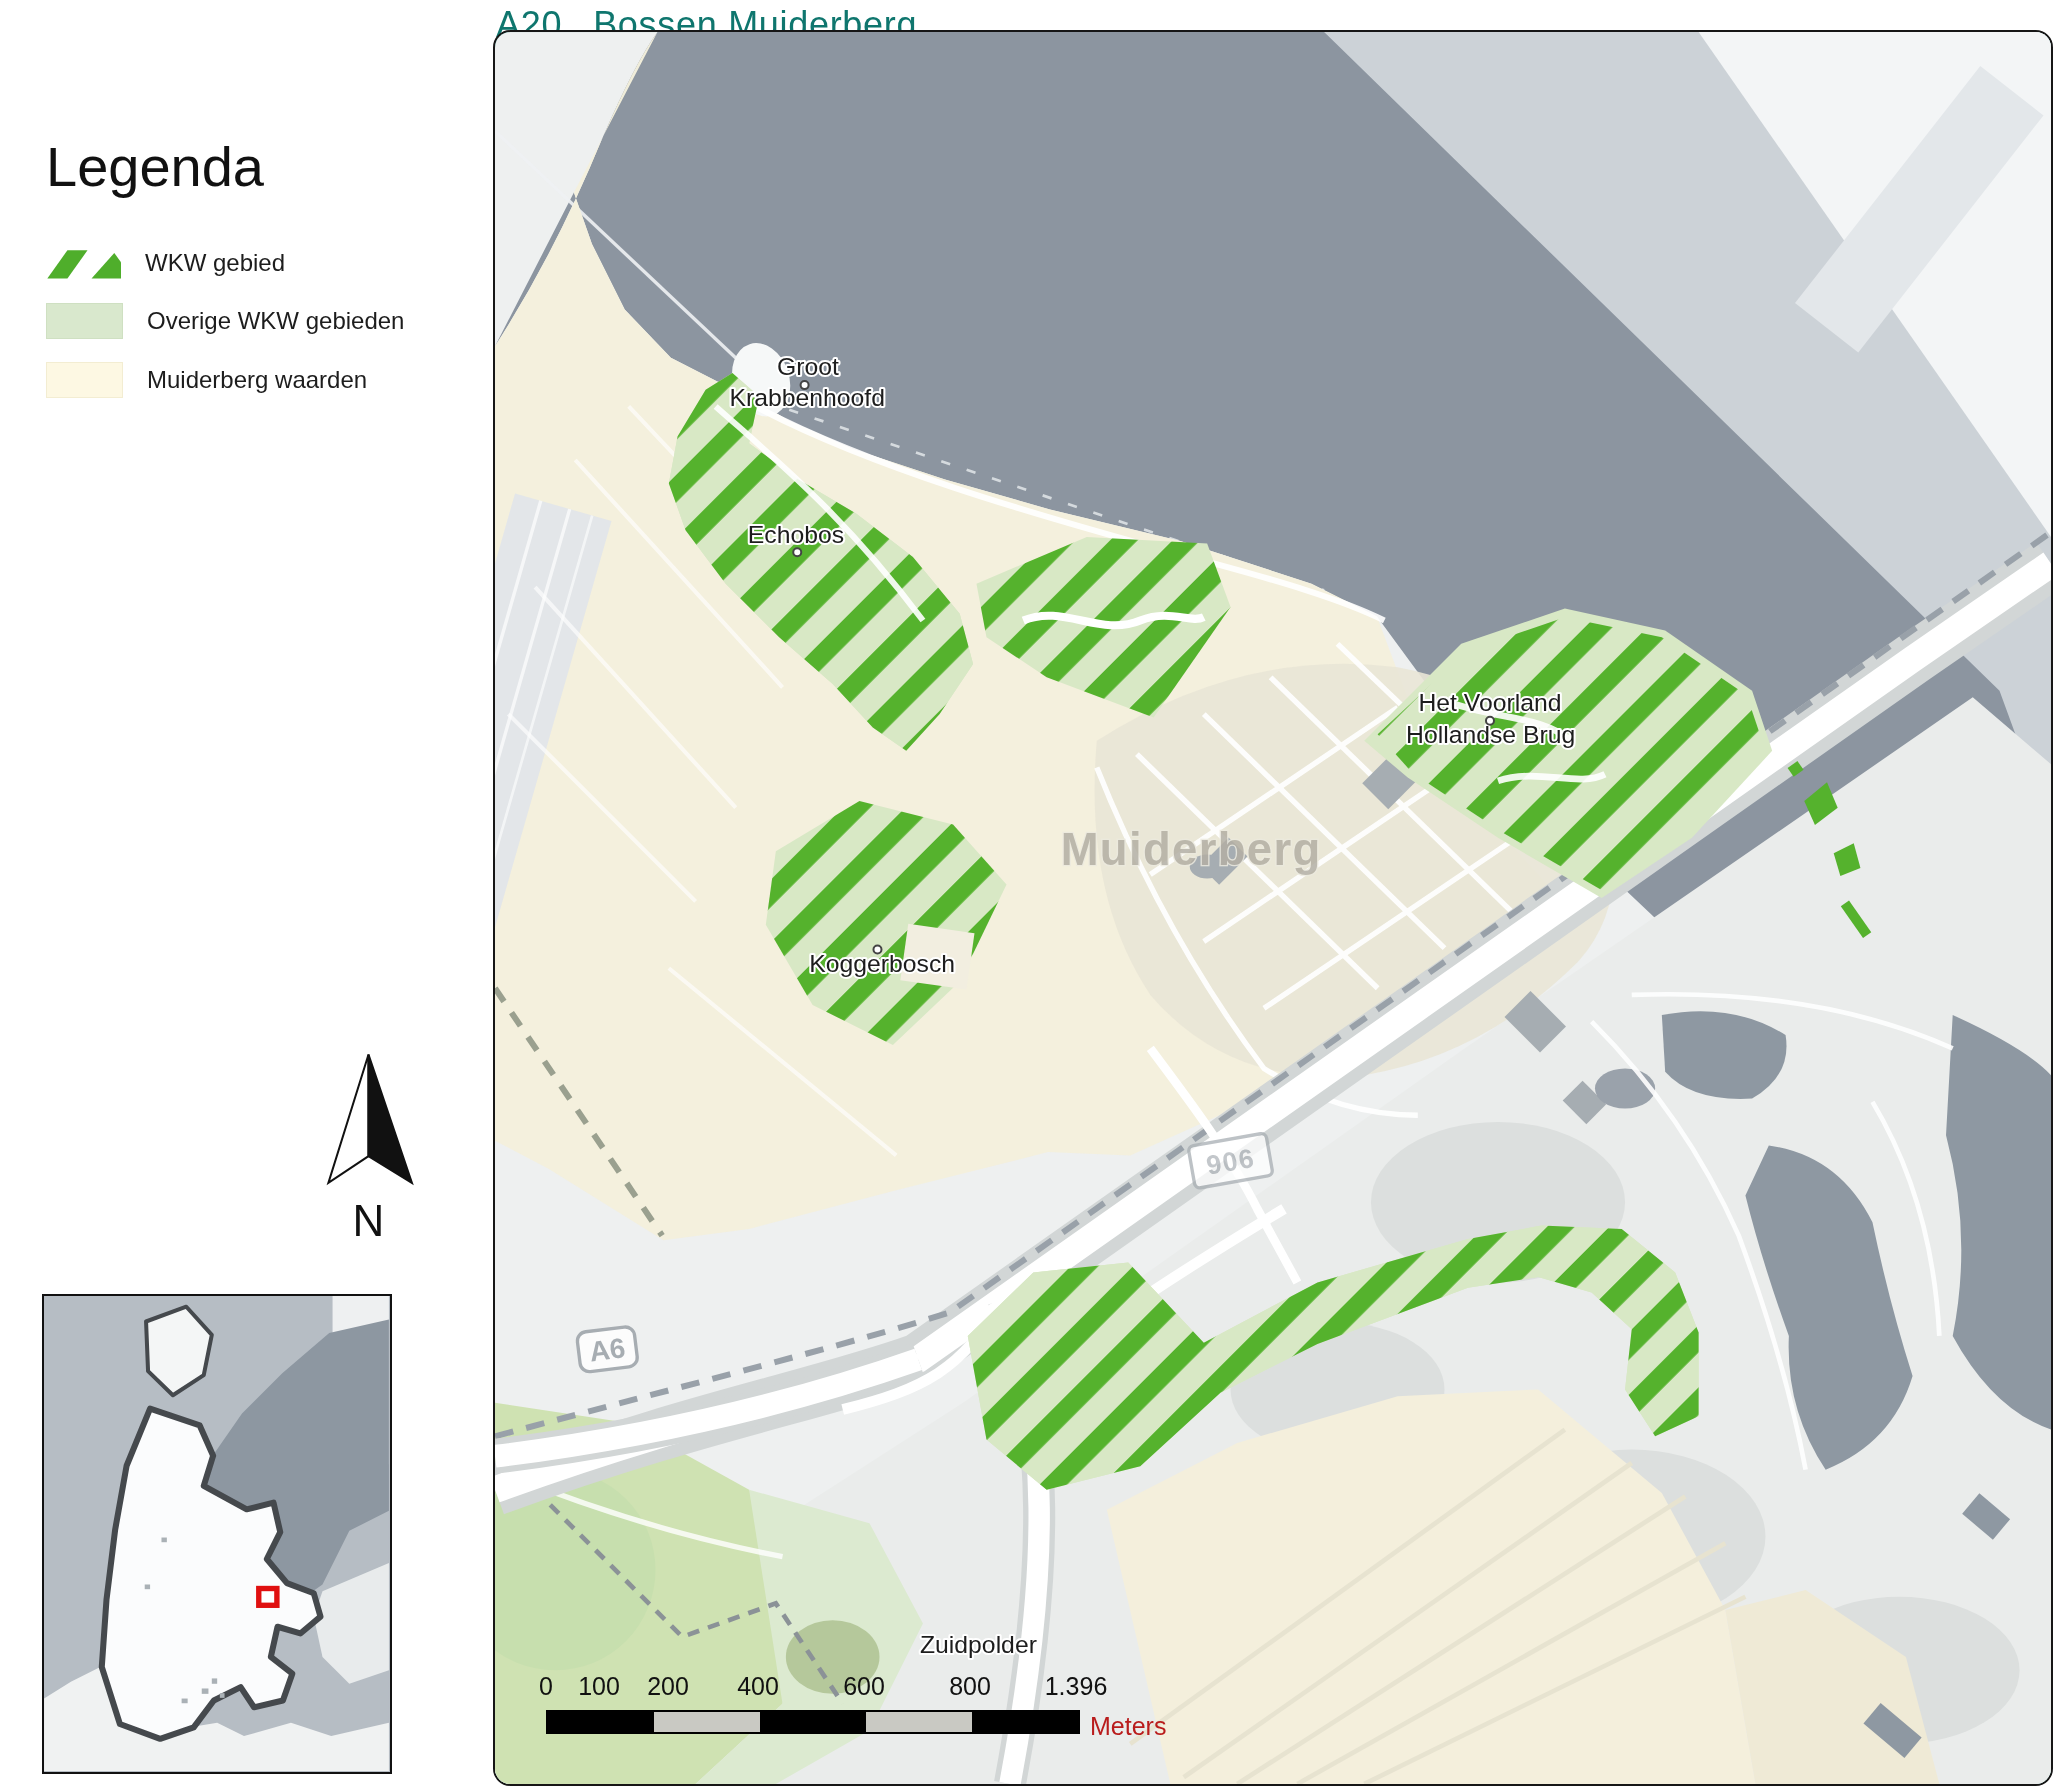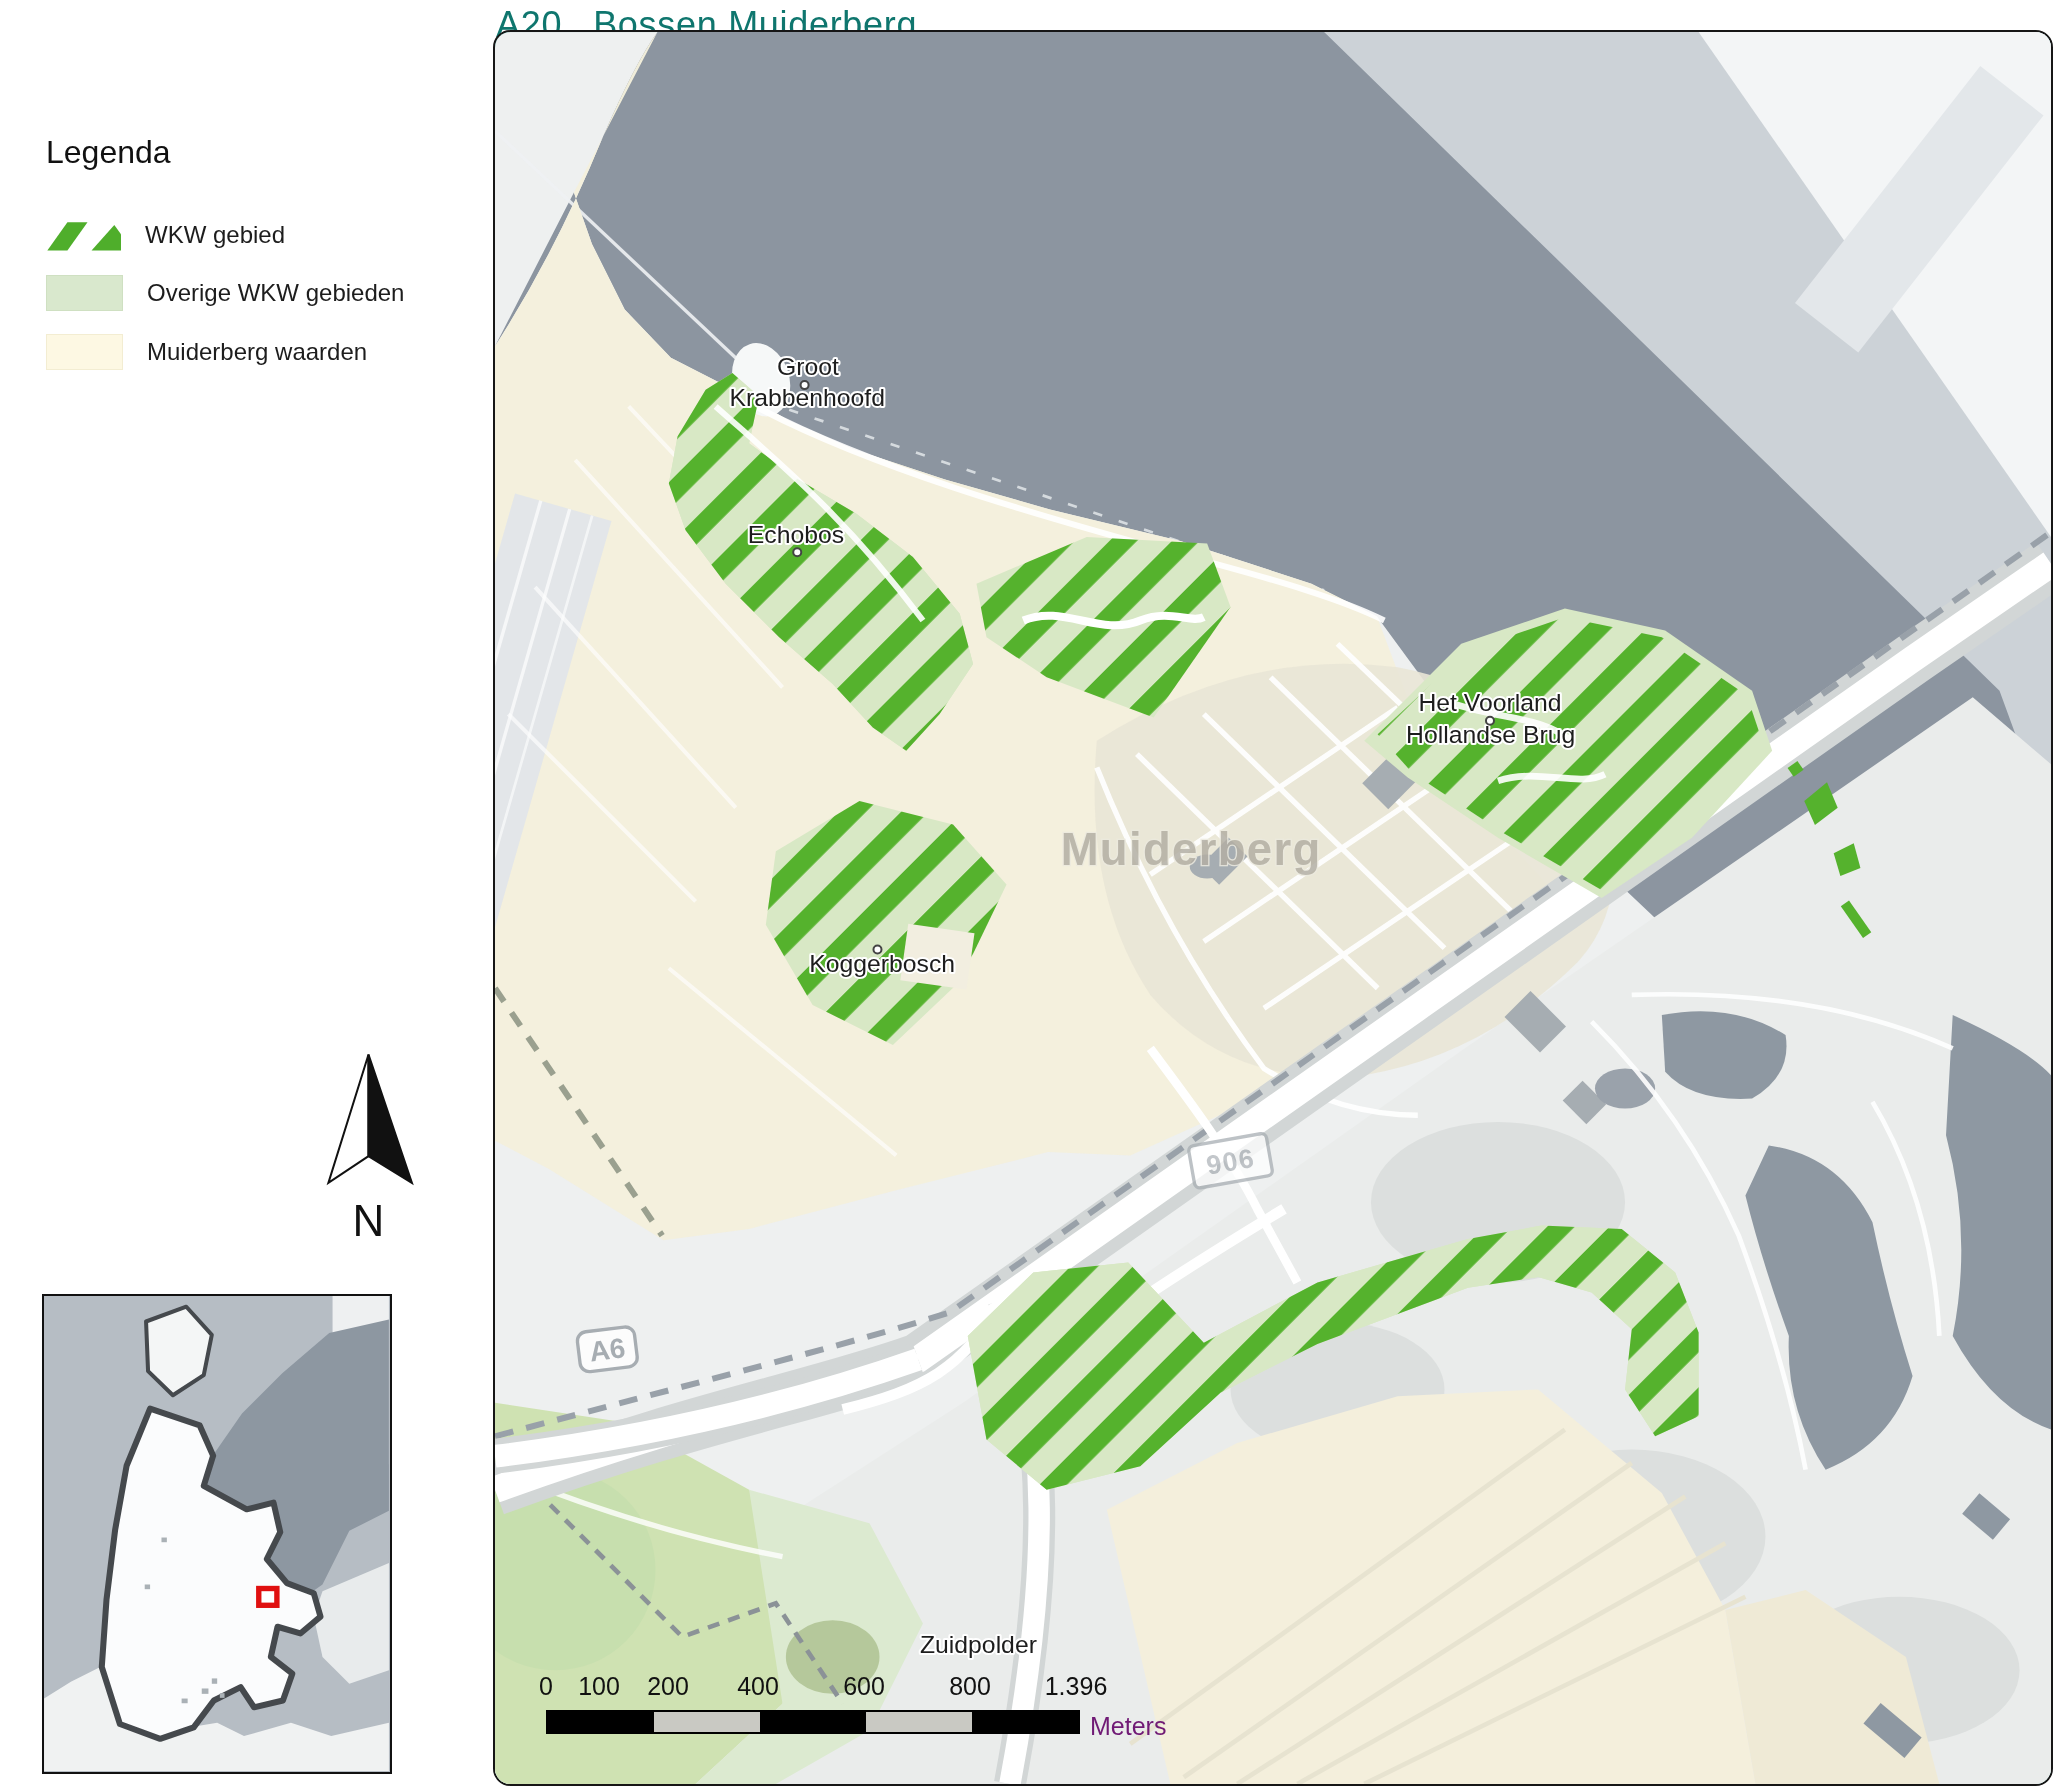--- a/index.html
+++ b/index.html
@@ -3,40 +3,40 @@
 <meta charset="utf-8">
 <style>
   html,body{margin:0;padding:0;}
   body{
     width:2056px;height:1789px;position:relative;background:#ffffff;
     font-family:"Liberation Sans",sans-serif;color:#1d1d1d;overflow:hidden;
   }
   .title{position:absolute;left:496px;top:4px;font-size:36px;letter-spacing:0.7px;color:#0f766e;}
   .title .code{margin-right:31px;}
   .legend{position:absolute;left:46px;top:134px;}
-  .legend h2{margin:0 0 47px 0;font-size:32px;font-weight:400;color:#111;}
+  .legend h2{margin:0 0 47px 0;font-size:56px;font-weight:400;color:#111;}
   .legend-item{display:flex;align-items:center;margin-bottom:23px;}
   .legend-swatch{width:75px;height:34px;margin-right:24px;flex:0 0 auto;}
   .legend-item span.lbl{font-size:24px;text-align:right;}
   .north{position:absolute;left:305px;top:1049px;width:127px;text-align:center;}
   .north .nlabel{font-size:44px;margin-top:1.3px;color:#111;}
   .inset{position:absolute;left:42px;top:1294px;width:350px;height:480px;border:2.7px solid #111;box-sizing:border-box;background:#b6bdc4;}
   .map{
     position:absolute;left:493px;top:30px;width:1560px;height:1756px;
     border:2px solid #161616;border-radius:17.4px;box-sizing:border-box;overflow:hidden;background:#0f766e;
   }
   .map svg{display:block;}
   .maplabel{font-size:37px;fill:#1d1d1d;text-anchor:middle;paint-order:stroke;stroke:#ffffff;stroke-width:6px;stroke-linejoin:round;font-family:"Liberation Sans",sans-serif;}
   .placelabel{font-size:68px;font-weight:bold;fill:#b3afa4;opacity:.85;text-anchor:middle;letter-spacing:2px;paint-order:stroke;stroke:#eceadf;stroke-width:4px;font-family:"Liberation Sans",sans-serif;}
   .shieldtext{font-weight:bold;text-anchor:middle;font-family:"Liberation Sans",sans-serif;}
   .scalebar{position:absolute;left:546px;top:1672px;width:670px;height:74px;font-size:25px;color:#111;}
   .scalebar .tick{position:absolute;top:0;transform:translateX(-50%);}
   .scalebar .bar{position:absolute;left:0;top:38px;width:530px;height:20px;border:2.7px solid #000;box-sizing:content-box;display:flex;}
   .scalebar .seg{flex:1 1 auto;height:100%;}
-  .scalebar .unit{position:absolute;left:544px;top:40px;color:#701a75;}
+  .scalebar .unit{position:absolute;left:544px;top:40px;color:#b91c1c;}
 </style>
 </head>
 <body>
 
 <div class="title">
   <span class="code">A20</span><span>Bossen Muiderberg</span>
 </div>
 
 <div class="legend">
   <h2>Legenda</h2>

